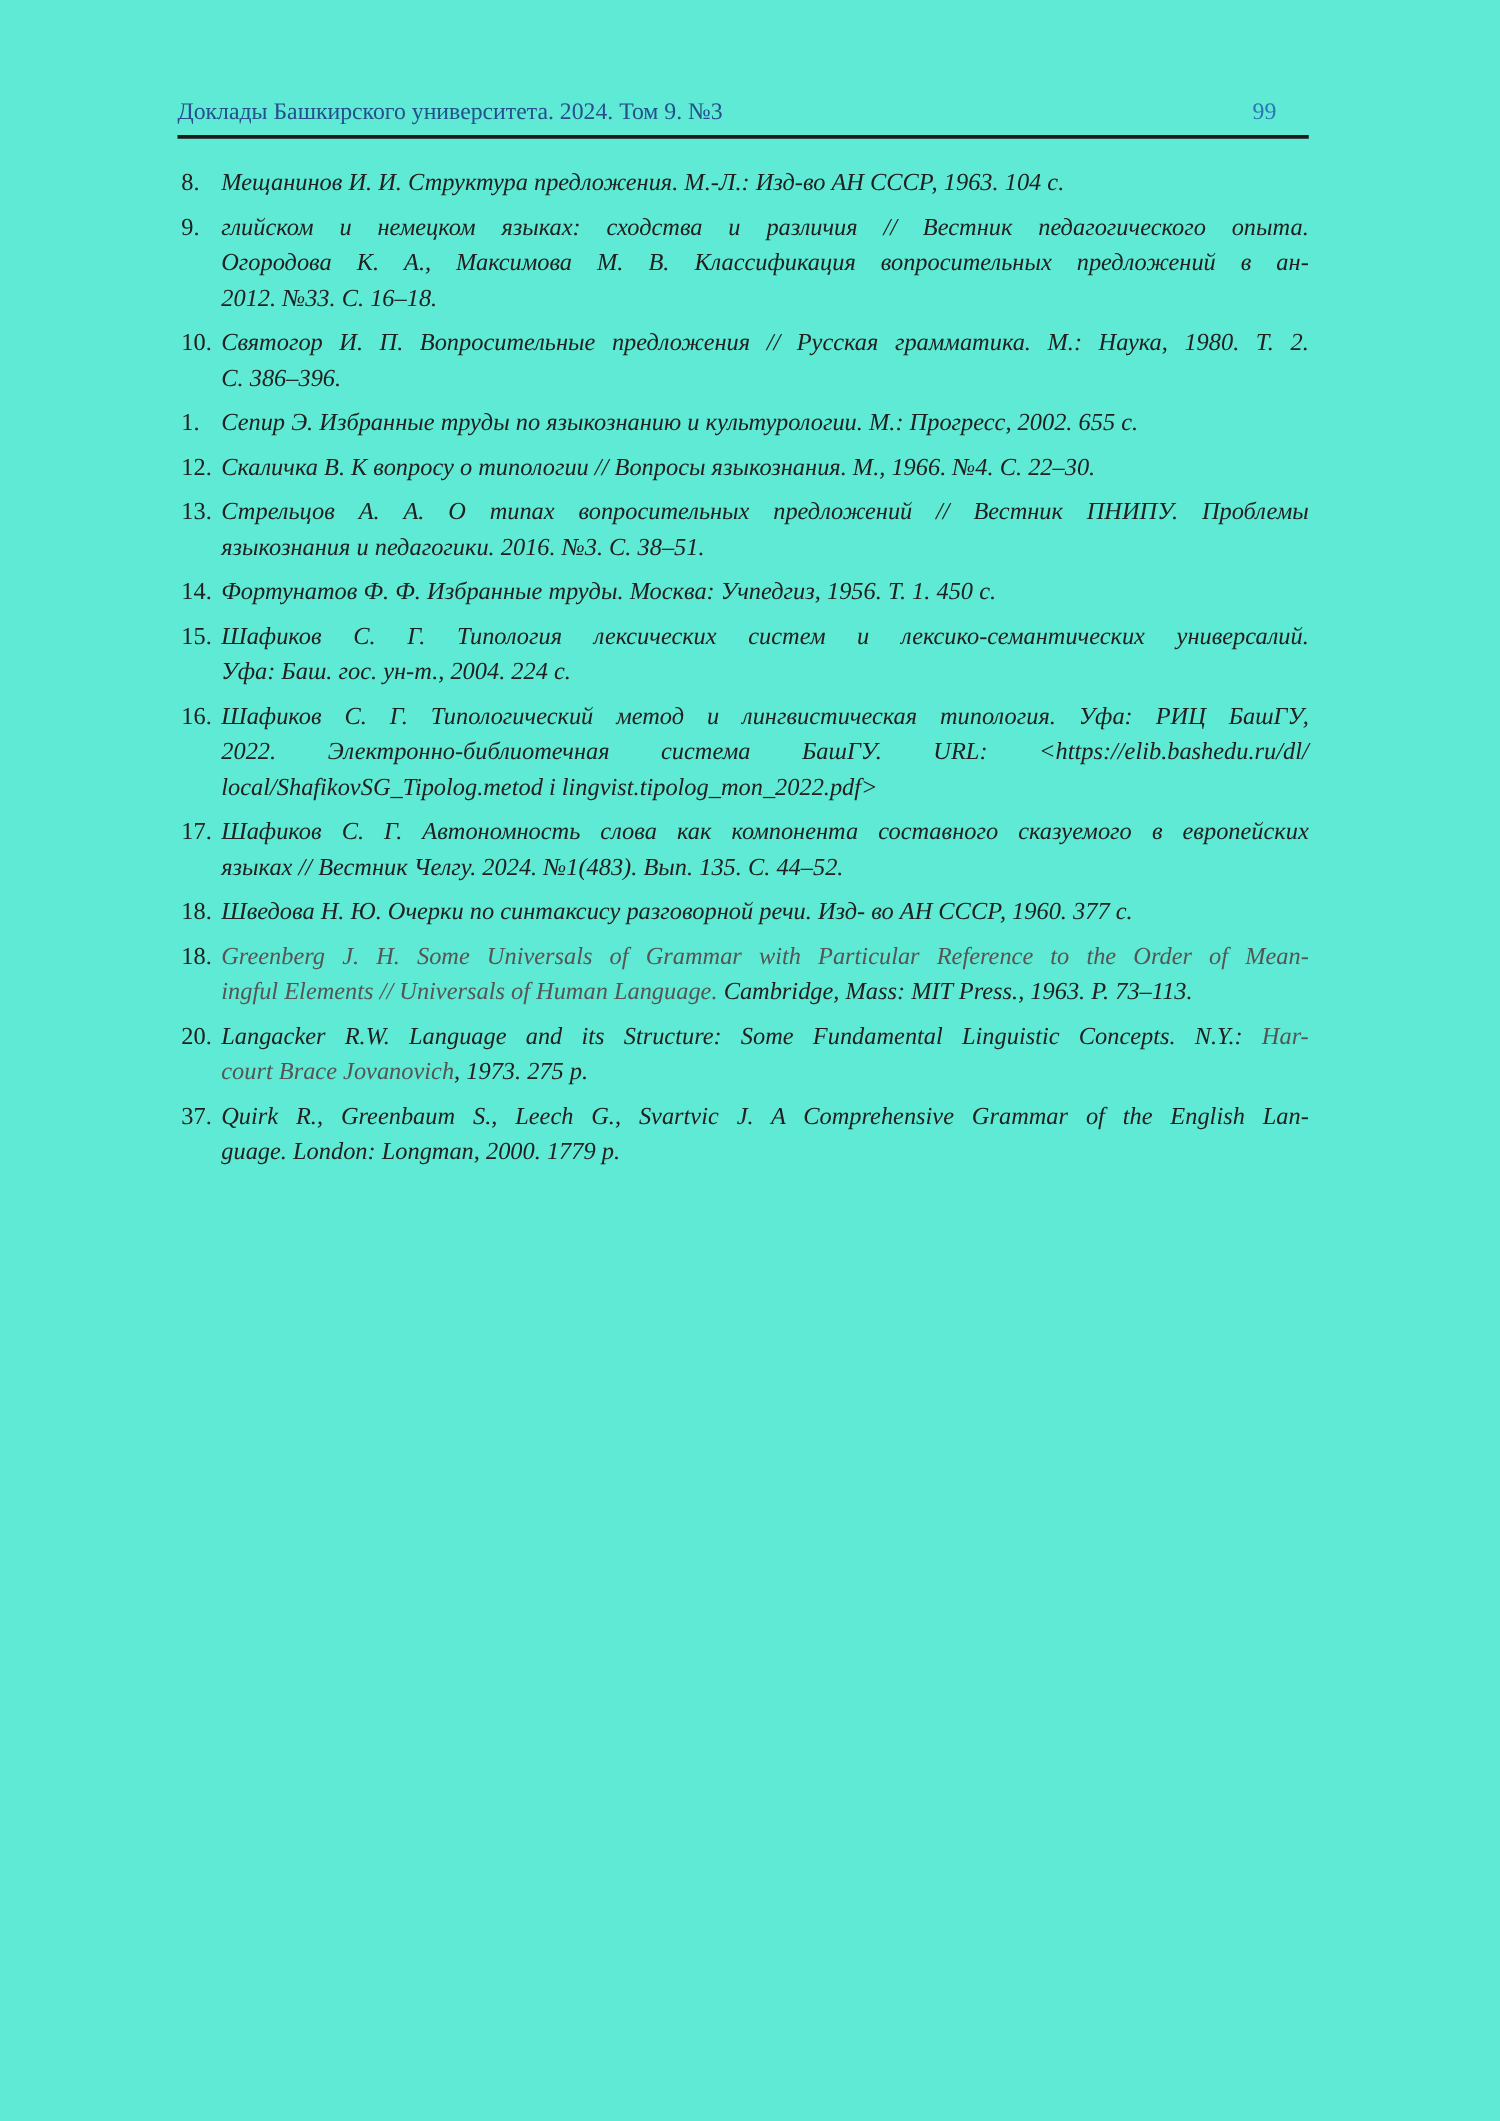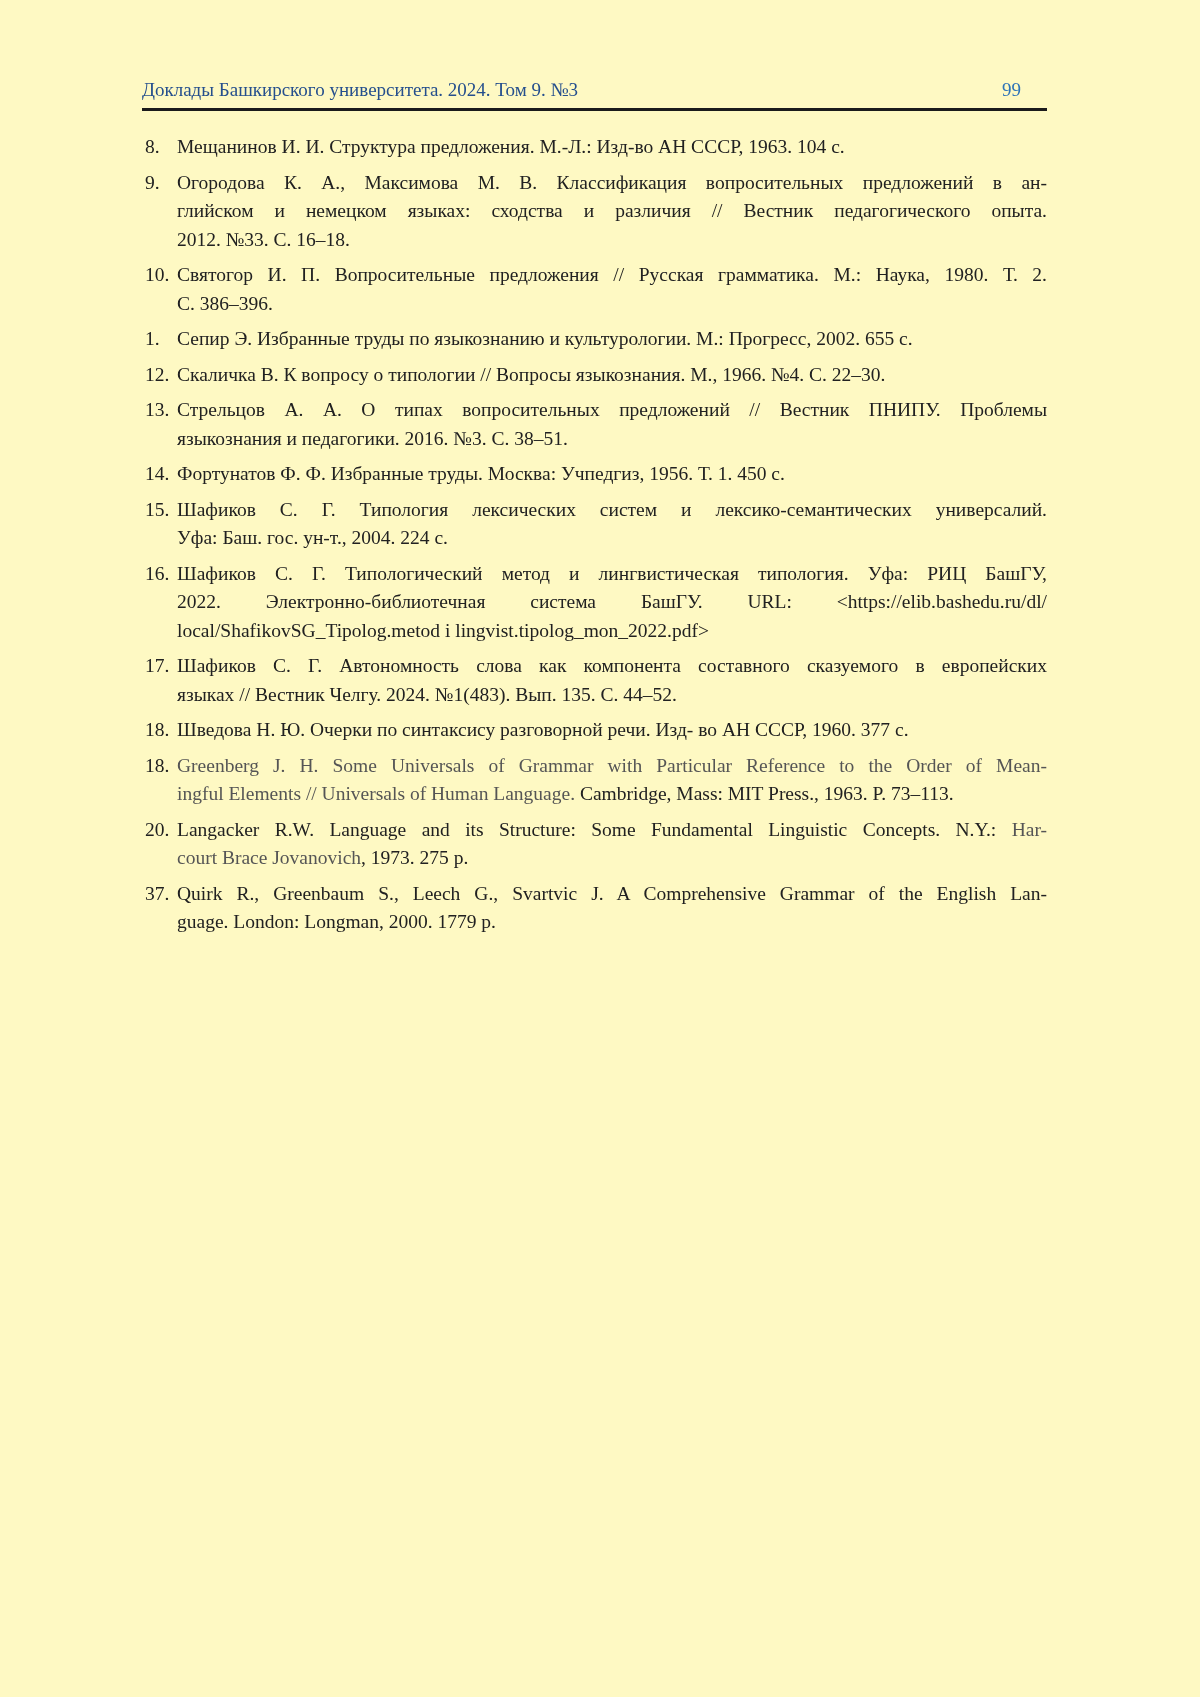--- a/index.html
+++ b/index.html
@@ -8,21 +8,21 @@
     --rule:#1b1b1b;
     --body-text:#212121;
     --muted-text:#555555;
   }
   *{margin:0;padding:0;box-sizing:border-box;}
   html,body{background:#ffffff;}
   .page{
     position:relative;
     width:1200px;
     height:1697px;
-    background:#fef9c3;
+    background:#5eead4;
     font-family:"Liberation Serif","DejaVu Serif",serif;
     color:var(--body-text);
     overflow:hidden;
   }
   .content{
     position:absolute;
     left:142px;
     top:78px;
     width:905px;
   }
@@ -57,20 +57,21 @@
     display:flex;
     margin-bottom:7px;
   }
   .ref-num{
     flex:0 0 35px;
     padding-left:3px;
   }
   .ref-body{
     flex:1 1 auto;
     min-width:0;
+    font-style:italic;
   }
   .ref-line{
     text-align:justify;
     text-align-last:justify;
   }
   .ref-line.last{
     text-align:left;
     text-align-last:left;
   }
   .seg{color:var(--body-text);}
@@ -93,22 +94,22 @@
   <li class="ref-item">
     <span class="ref-num">8.</span>
     <div class="ref-body">
             <div class="ref-line last"><span class="seg">Мещанинов И. И. Структура предложения. М.-Л.: Изд-во АН СССР, 1963. 104 с.</span></div>
           </div>
   </li>
 
   <li class="ref-item">
     <span class="ref-num">9.</span>
     <div class="ref-body">
+            <div class="ref-line"><span class="seg">глийском и немецком языках: сходства и различия // Вестник педагогического опыта.</span></div>
             <div class="ref-line"><span class="seg">Огородова К. А., Максимова М. В. Классификация вопросительных предложений в ан-</span></div>
-            <div class="ref-line"><span class="seg">глийском и немецком языках: сходства и различия // Вестник педагогического опыта.</span></div>
             <div class="ref-line last"><span class="seg">2012. №33. С. 16–18.</span></div>
           </div>
   </li>
 
   <li class="ref-item">
     <span class="ref-num">10.</span>
     <div class="ref-body">
             <div class="ref-line"><span class="seg">Святогор И. П. Вопросительные предложения // Русская грамматика. М.: Наука, 1980. Т. 2.</span></div>
             <div class="ref-line last"><span class="seg">С. 386–396.</span></div>
           </div>

